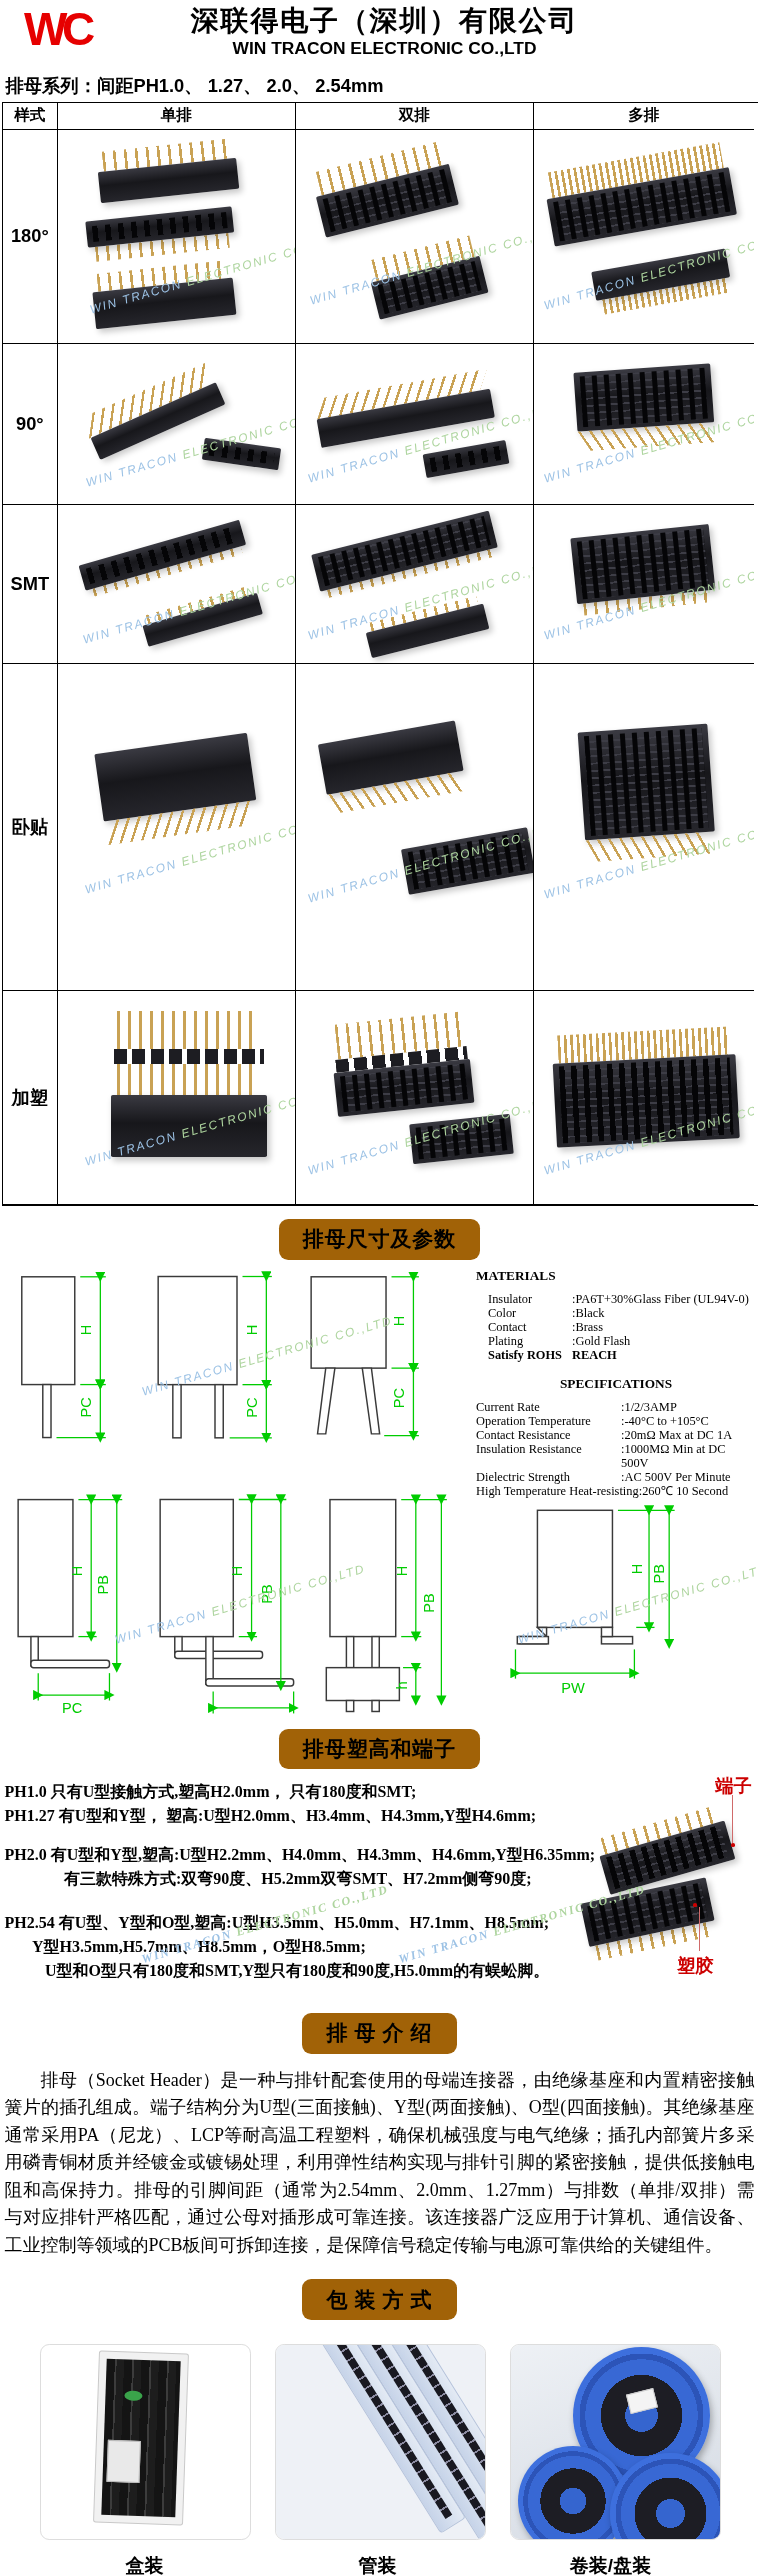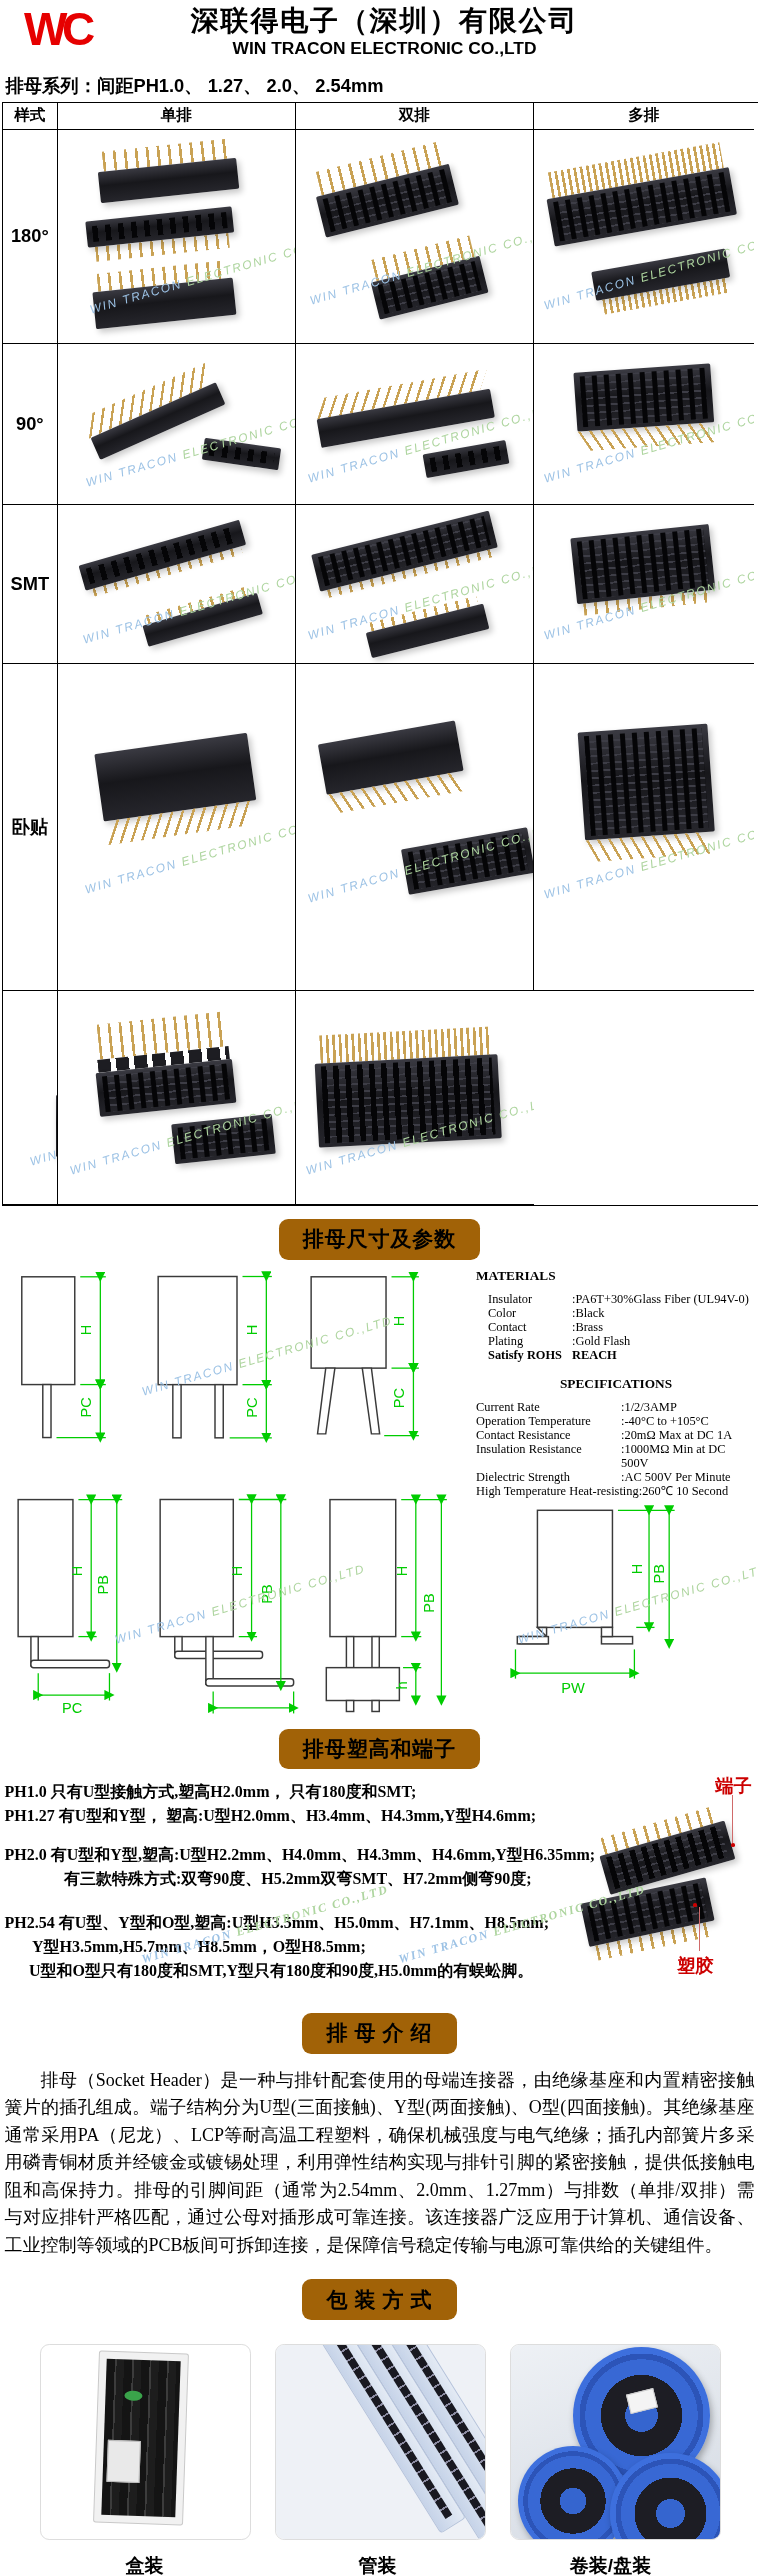--- a/index.html
+++ b/index.html
@@ -60,21 +60,21 @@
   .mat-title{font-weight:bold;font-size:13.3px;margin-bottom:9.2px;}
   .mat-row{display:flex;margin-bottom:0px;margin-left:12px;}
   .mat-row .ml{width:84px;flex:none;}
   .spec-row{display:flex;}
   .spec-row .ml{min-width:145px;flex:none;}
 
   
   .ph-section{position:relative;height:229px;margin-top:11px;
               font-family:"Liberation Serif",serif;font-size:16px;font-weight:bold;}
   .ph-line{padding-left:4.6px;line-height:24px;}
-  .ind70{padding-left:64px;} .ind35{padding-left:32px;} .ind32{padding-left:29px;}
+  .ind70{padding-left:64px;} .ind35{padding-left:32px;} .ind32{padding-left:45px;}
   .mt16{margin-top:14.7px;} .mt22{margin-top:20px;}
   .ph-photo{position:absolute;right:0;top:-7.3px;width:174px;height:229px;}
   .red-label{position:absolute;color:#cc0000;font-weight:bold;font-size:18.3px;
              font-family:"Liberation Sans",sans-serif;z-index:6;}
   .red-line{position:absolute;width:0.9px;background:#d06a6a;z-index:6;}
   .red-dot{position:absolute;width:3.7px;height:3.7px;background:#cc0000;border-radius:50%;z-index:6;}
 
   
   .intro{margin-top:13px;padding:0 4.6px;font-family:"Liberation Serif",serif;
          font-size:18px;line-height:27.5px;text-align:justify;text-indent:2em;position:relative;}
@@ -277,20 +277,21 @@
     <div class="cell rh4 last">
       <div class="wm" style="left:5.5px;top:188px;"><span class="w1">WIN TRACON </span><span class="w2">ELECTRONIC CO.,LTD</span></div>
       <div class="conn" style="left:48px;top:64px;transform:rotate(-4deg);">
         <div class="cbody" style="width:130px;height:108px;">
             <div class="slots2"></div>
           </div>
         <div class="pins" style="width:119px;height:22px;transform:skewX(26deg);"></div>
       </div>
     </div>
 
+    <div class="cell lcell rh5">加塑</div>
     <div class="cell rh5">
       <div class="wm" style="left:22px;top:128px;"><span class="w1">WIN TRACON </span><span class="w2">ELECTRONIC CO.,LTD</span></div>
       <div class="conn" style="left:53px;top:20px;">
         <div class="pins" style="width:143px;height:38px;"></div>
         <div class="spacerbeads" style="width:150px;height:14.7px;"></div>
         <div class="pins" style="width:143px;height:31px;"></div>
         <div class="cbody" style="width:156px;height:62px;"></div>
       </div>
     </div>
     <div class="cell rh5">

